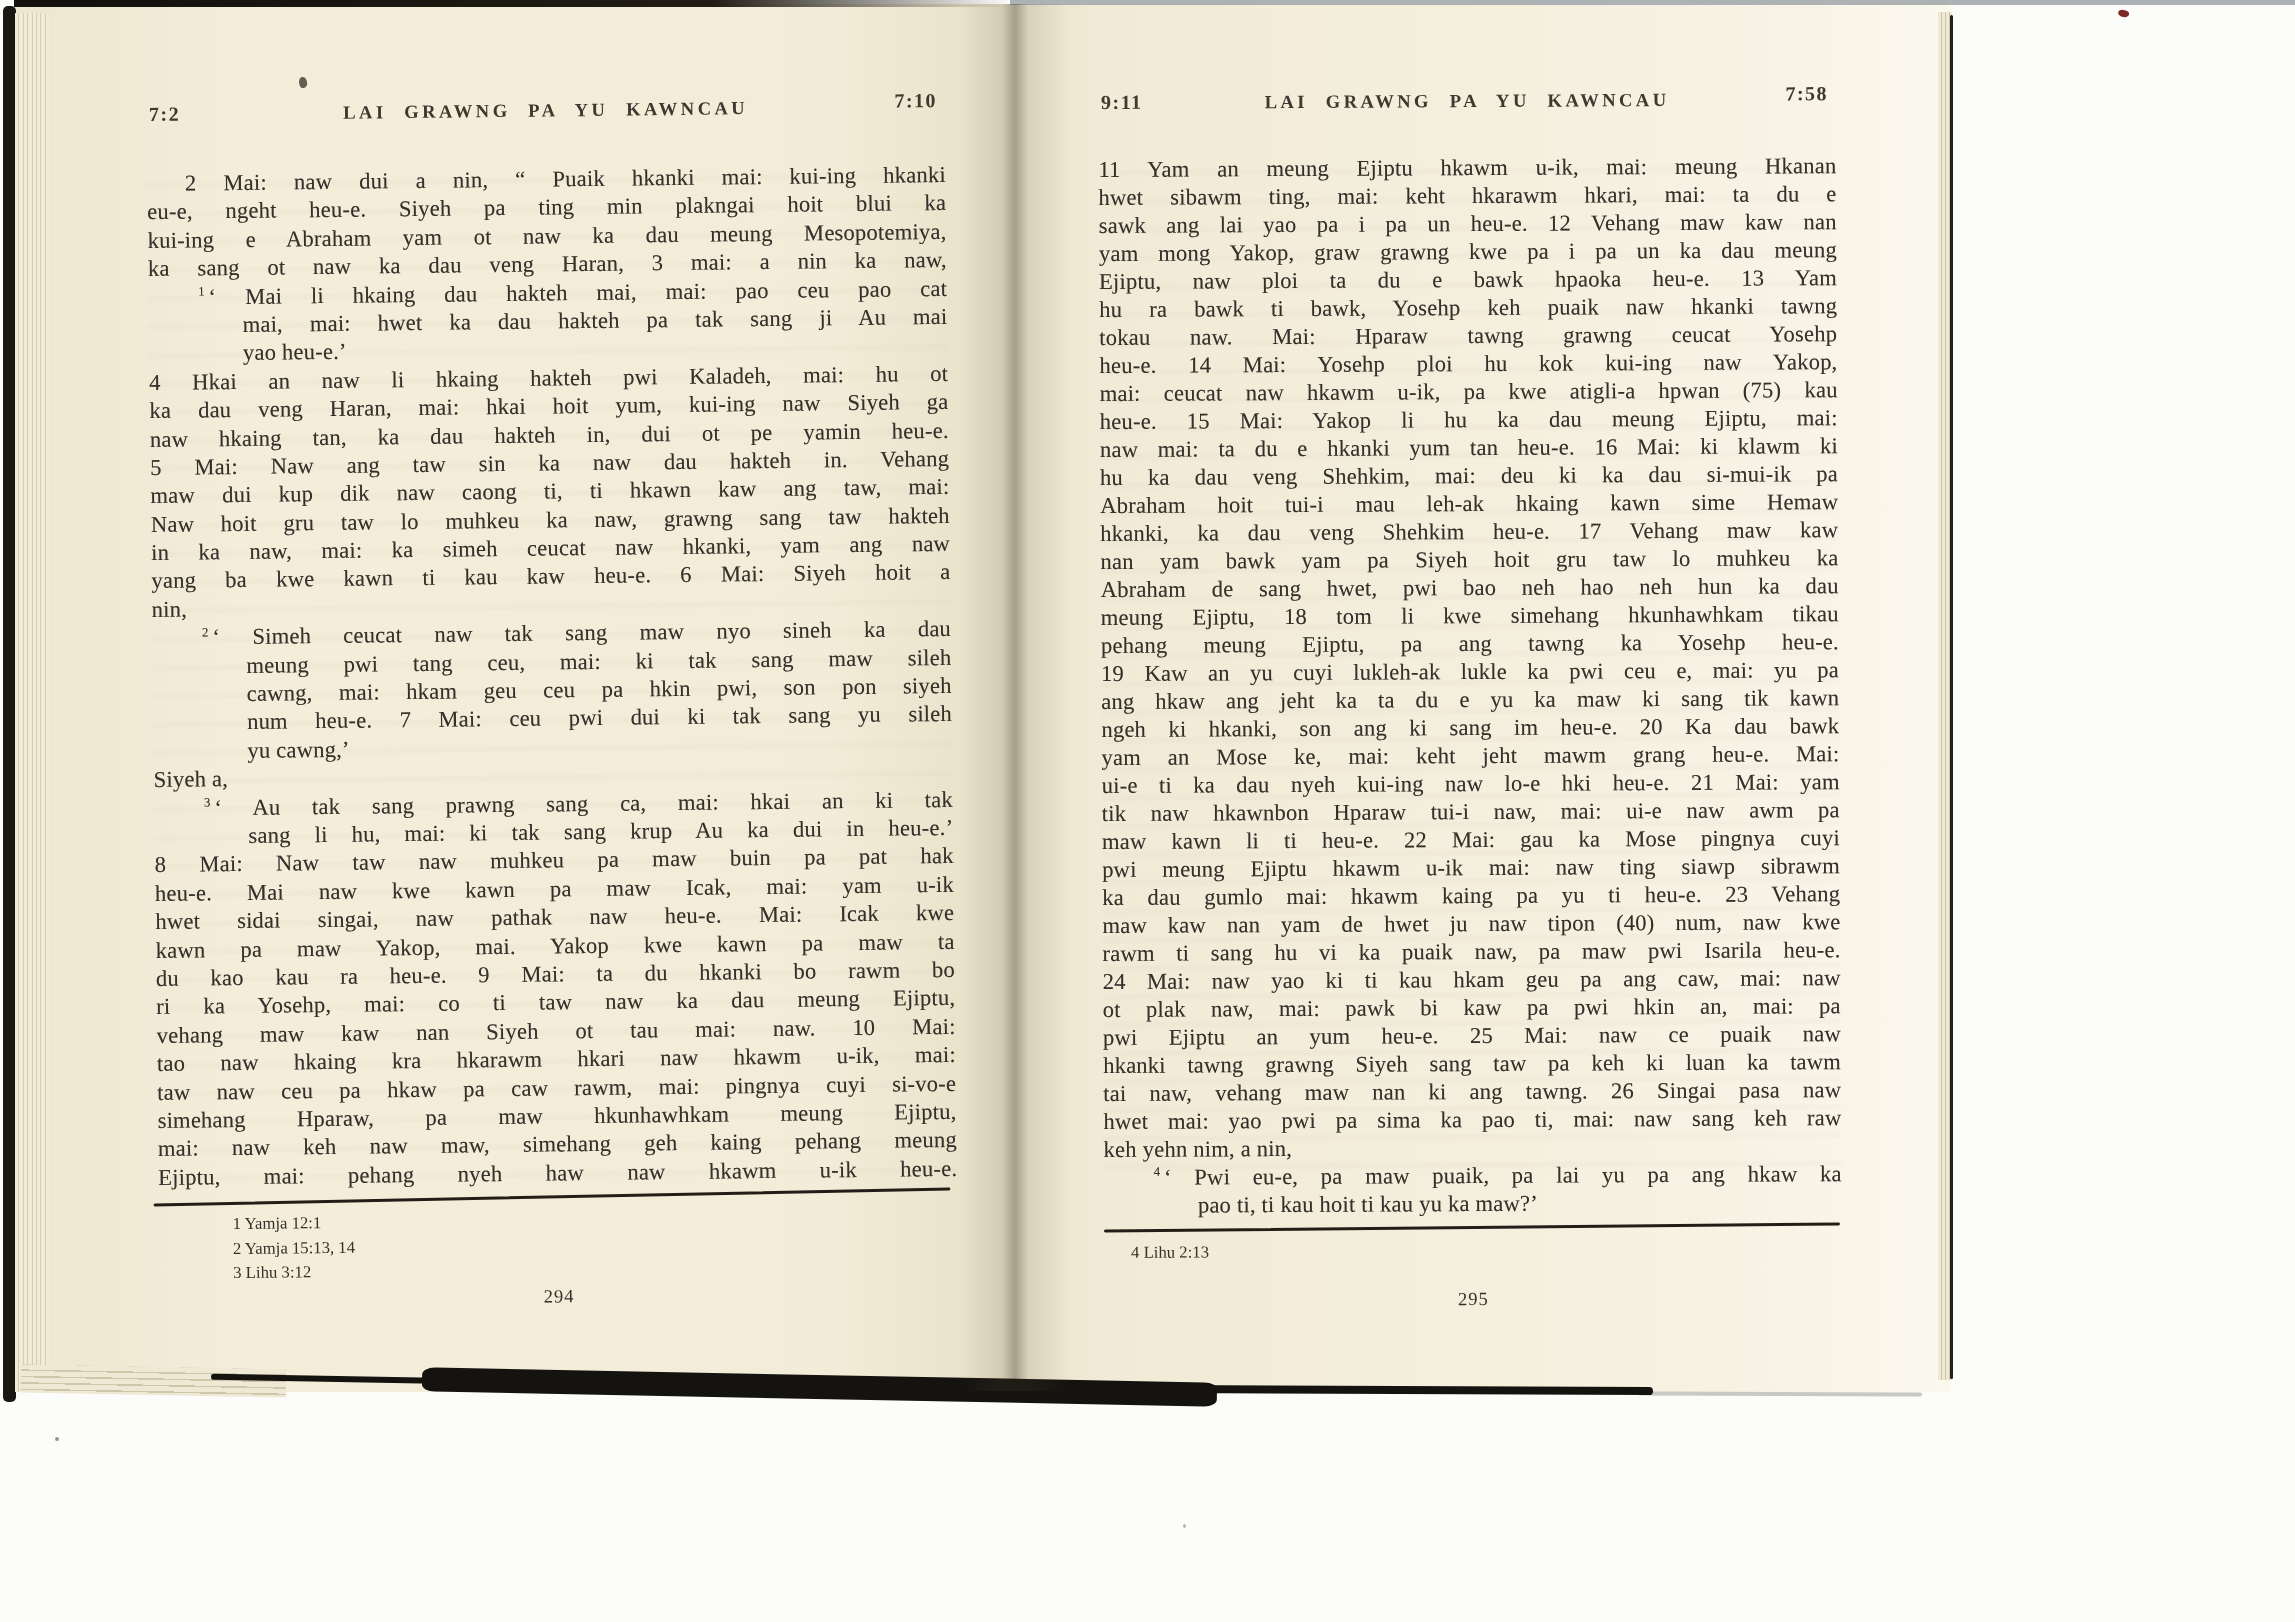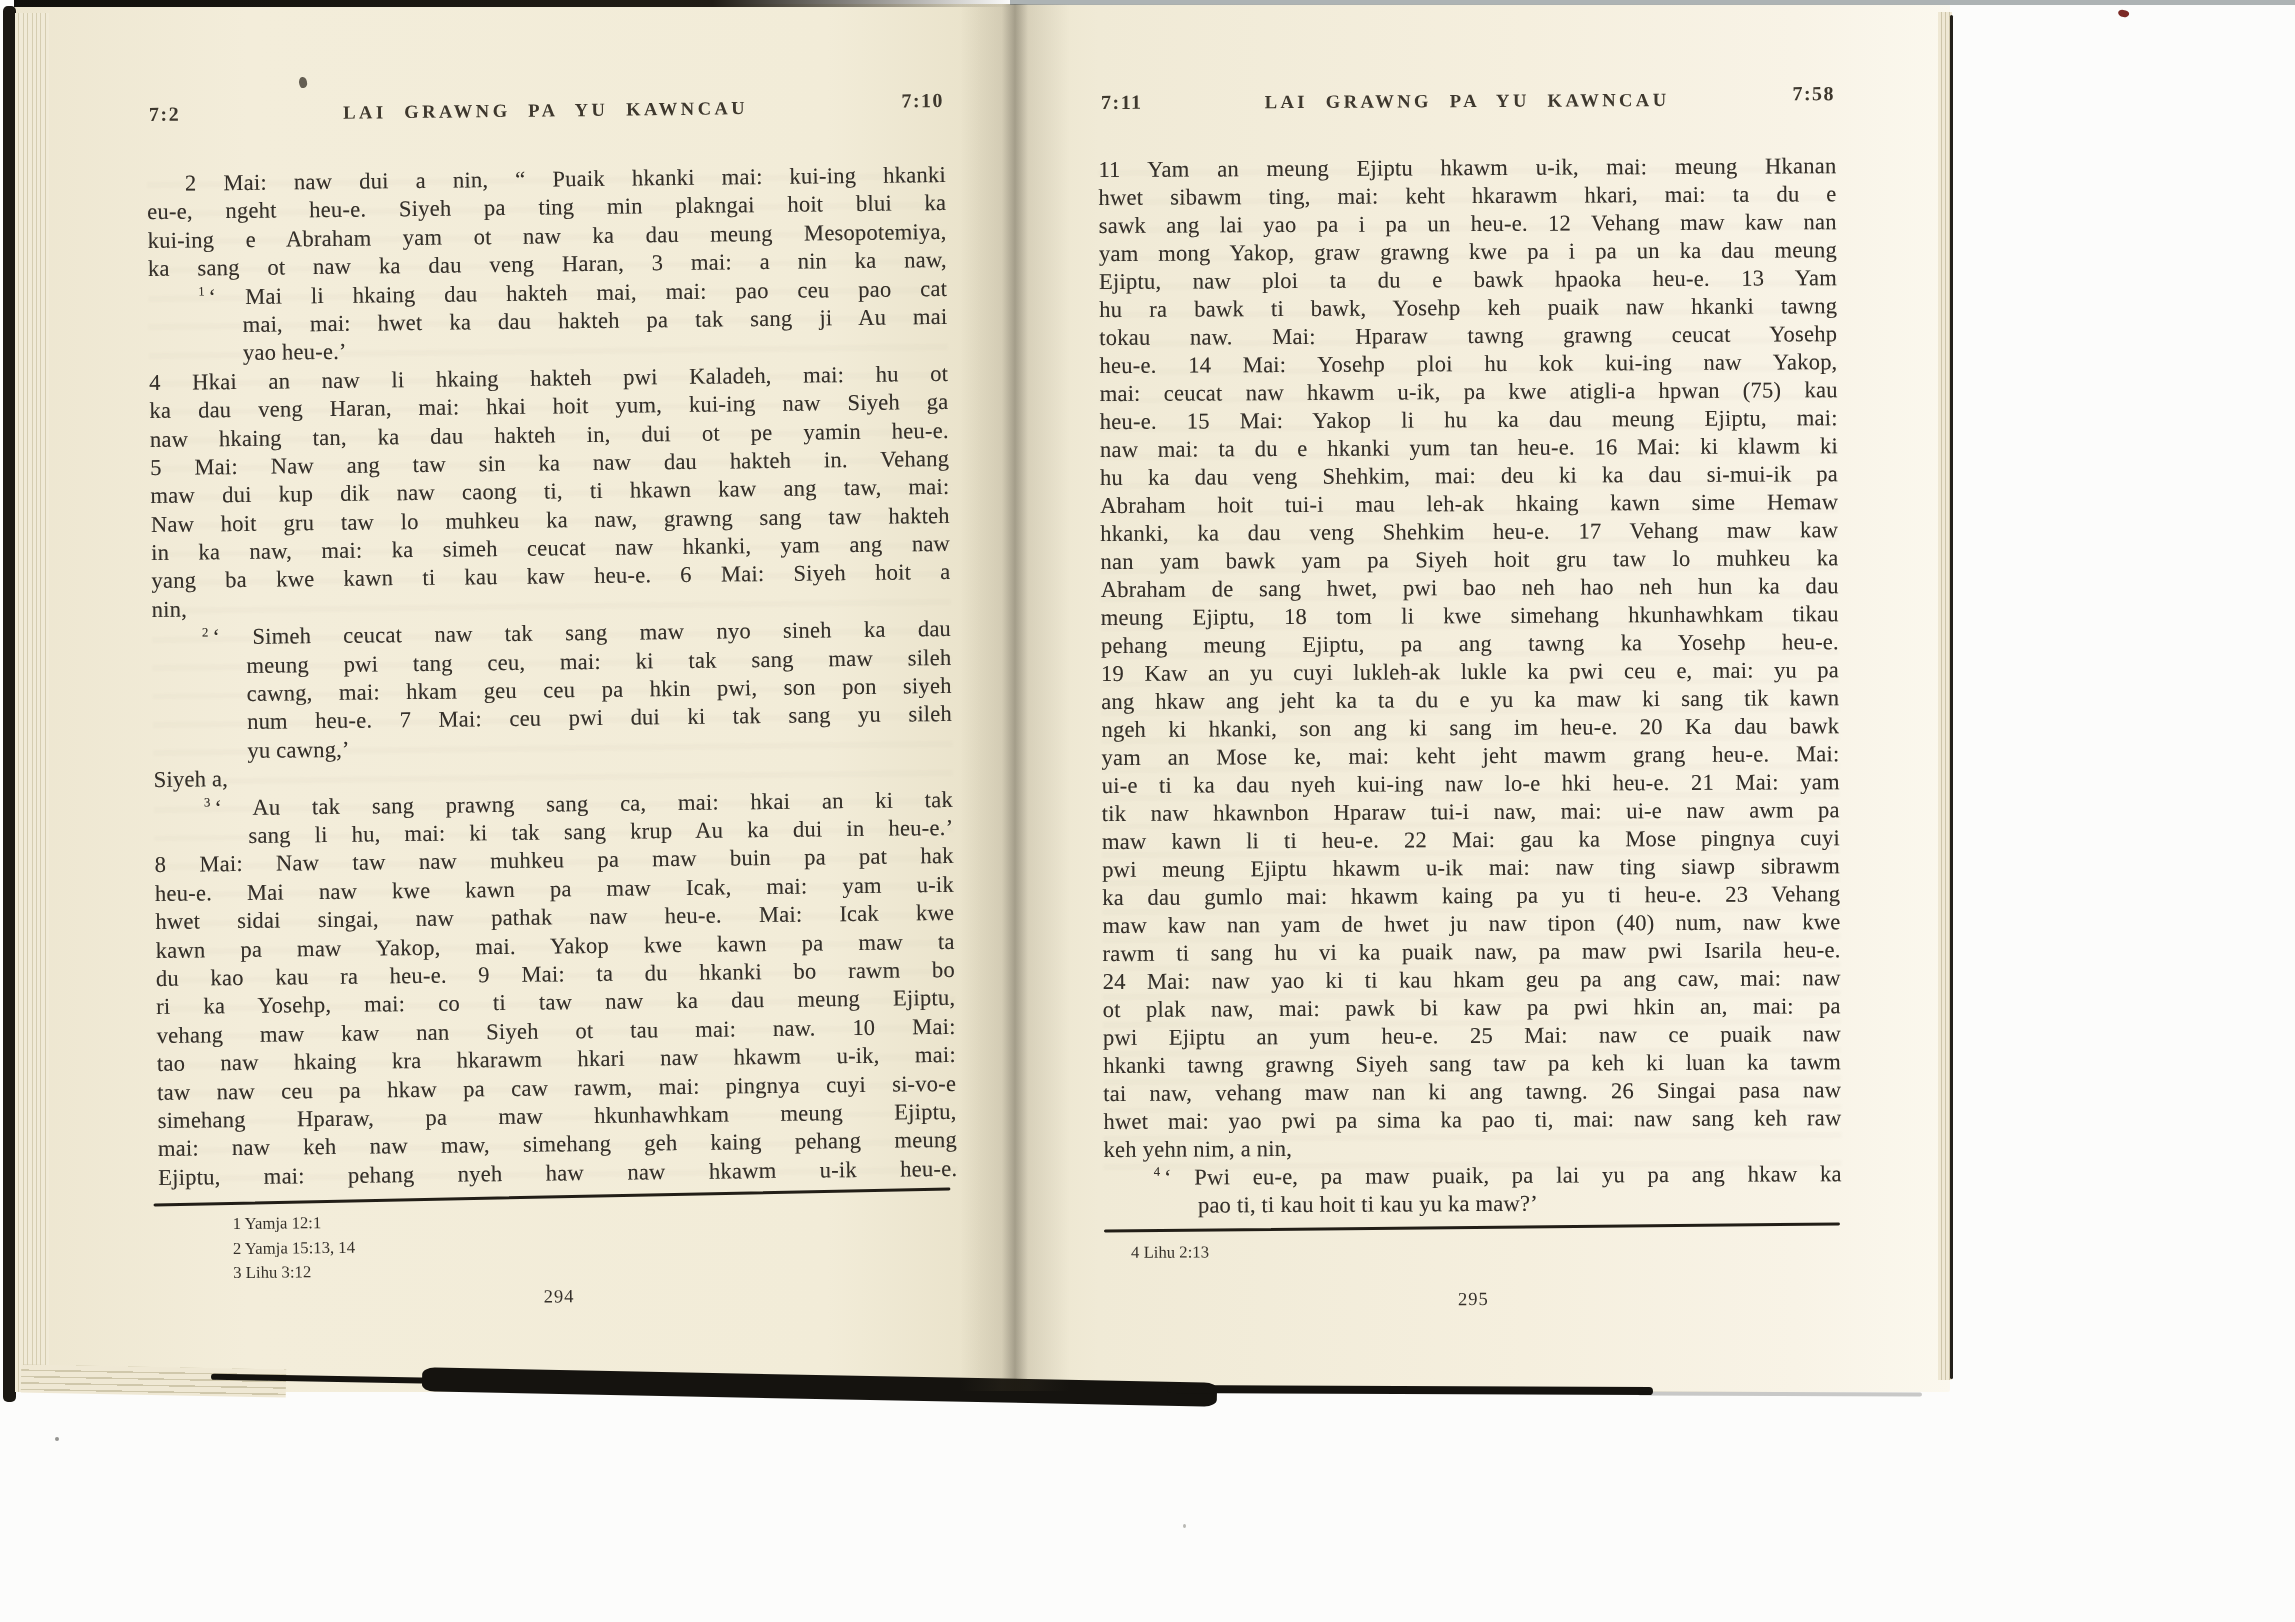--- a/index.html
+++ b/index.html
@@ -39,21 +39,21 @@
 
   
   .page{position:absolute;color:#35302a;}
   .page-left{left:146px;top:101px;width:799px;height:1236px;transform:rotate(-.65deg);transform-origin:0 0;}
   .page-right{left:1098px;top:89px;width:738px;height:1256px;transform:rotate(-.3deg);transform-origin:0 0;}
   .ghost{position:absolute;left:0;right:0;top:69px;height:1030px;opacity:.5;pointer-events:none;
     background:repeating-linear-gradient(0deg,transparent 0 17.7px,rgba(120,108,84,.05) 17.7px 23.5px,transparent 23.5px 28.4px);filter:blur(1px);}
 
   .hdr{position:absolute;top:0;left:0;right:0;height:29px;font-weight:bold;color:#3e382e;}
   .hdr .ref-l{position:absolute;left:2.9px;top:2px;font-size:20px;letter-spacing:1.5px;}
-  .hdr .ref-r{position:absolute;right:1px;top:-2.9px;font-size:20px;letter-spacing:1.5px;}
+  .hdr .ref-r{position:absolute;right:8px;top:-2.9px;font-size:20px;letter-spacing:1.5px;}
   .hdr .title{display:block;text-align:center;font-size:18.6px;letter-spacing:3.4px;word-spacing:9.8px;padding-top:2.9px;}
 
   .lines{position:absolute;left:0;right:0;top:69px;
     text-shadow:0 0 0.5px rgba(53,48,42,.35);}
   .page-right .lines{top:67px;}
   .bl{height:28.4px;line-height:28.4px;font-size:22.6px;letter-spacing:0.2px;}
   .page-right .bl{height:28px;line-height:28px;}
   .bl.just{text-align:justify;text-align-last:justify;text-justify:inter-word;}
   .ind1{padding-left:38px;}
   .ind2{padding-left:50px;}
@@ -142,21 +142,21 @@
         <div class="fn">1 Yamja 12:1</div>
         <div class="fn">2 Yamja 15:13, 14</div>
         <div class="fn">3 Lihu 3:12</div>
       </div>
     <div class="pageno">294</div>
   </div>
 
   <div class="page page-right">
     <div class="ghost"></div>
     <div class="hdr">
-      <span class="ref-l">7:11</span>
+      <span class="ref-l">9:11</span>
       <span class="title">LAI GRAWNG PA YU KAWNCAU</span>
       <span class="ref-r">7:58</span>
     </div>
     <div class="lines">
         <div class="bl ind0 just">11 Yam an meung Ejiptu hkawm u-ik, mai: meung Hkanan</div>
         <div class="bl ind0 just">hwet sibawm ting, mai: keht hkarawm hkari, mai: ta du e</div>
         <div class="bl ind0 just">sawk ang lai yao pa i pa un heu-e.  12 Vehang maw kaw nan</div>
         <div class="bl ind0 just">yam mong Yakop, graw grawng kwe pa i pa un ka dau meung</div>
         <div class="bl ind0 just">Ejiptu, naw ploi ta du e bawk hpaoka heu-e.  13 Yam</div>
         <div class="bl ind0 just">hu ra bawk ti bawk, Yosehp keh puaik naw hkanki tawng</div>

